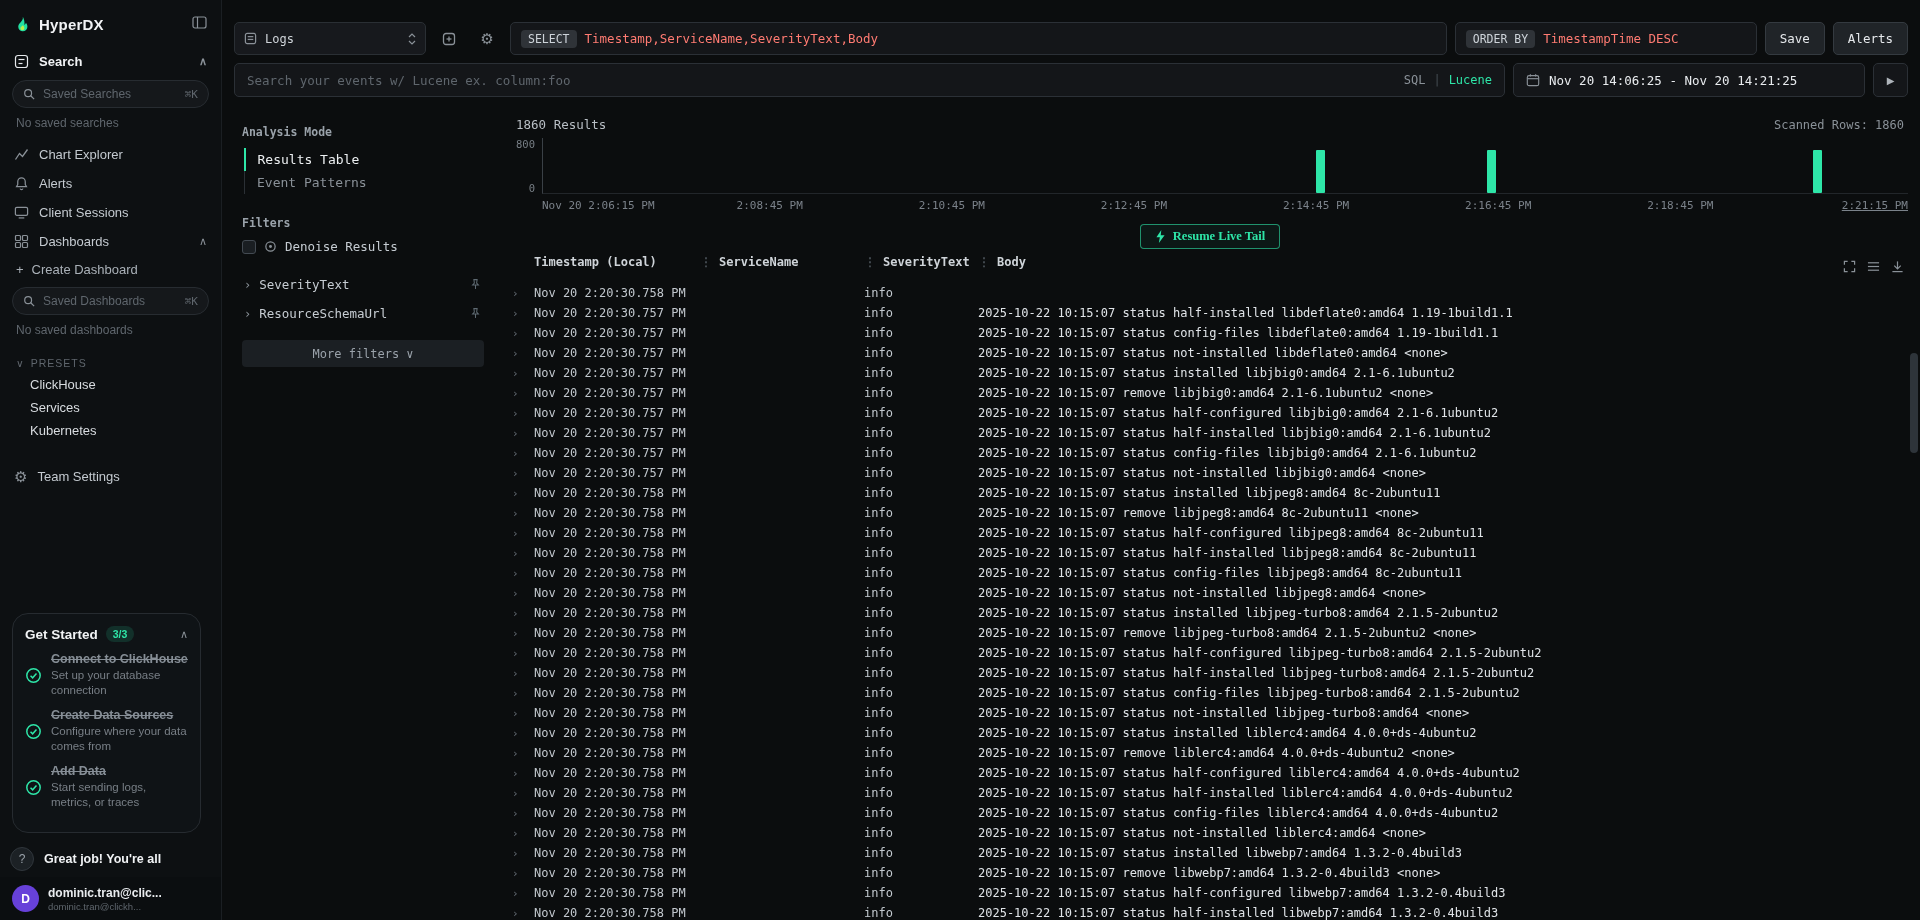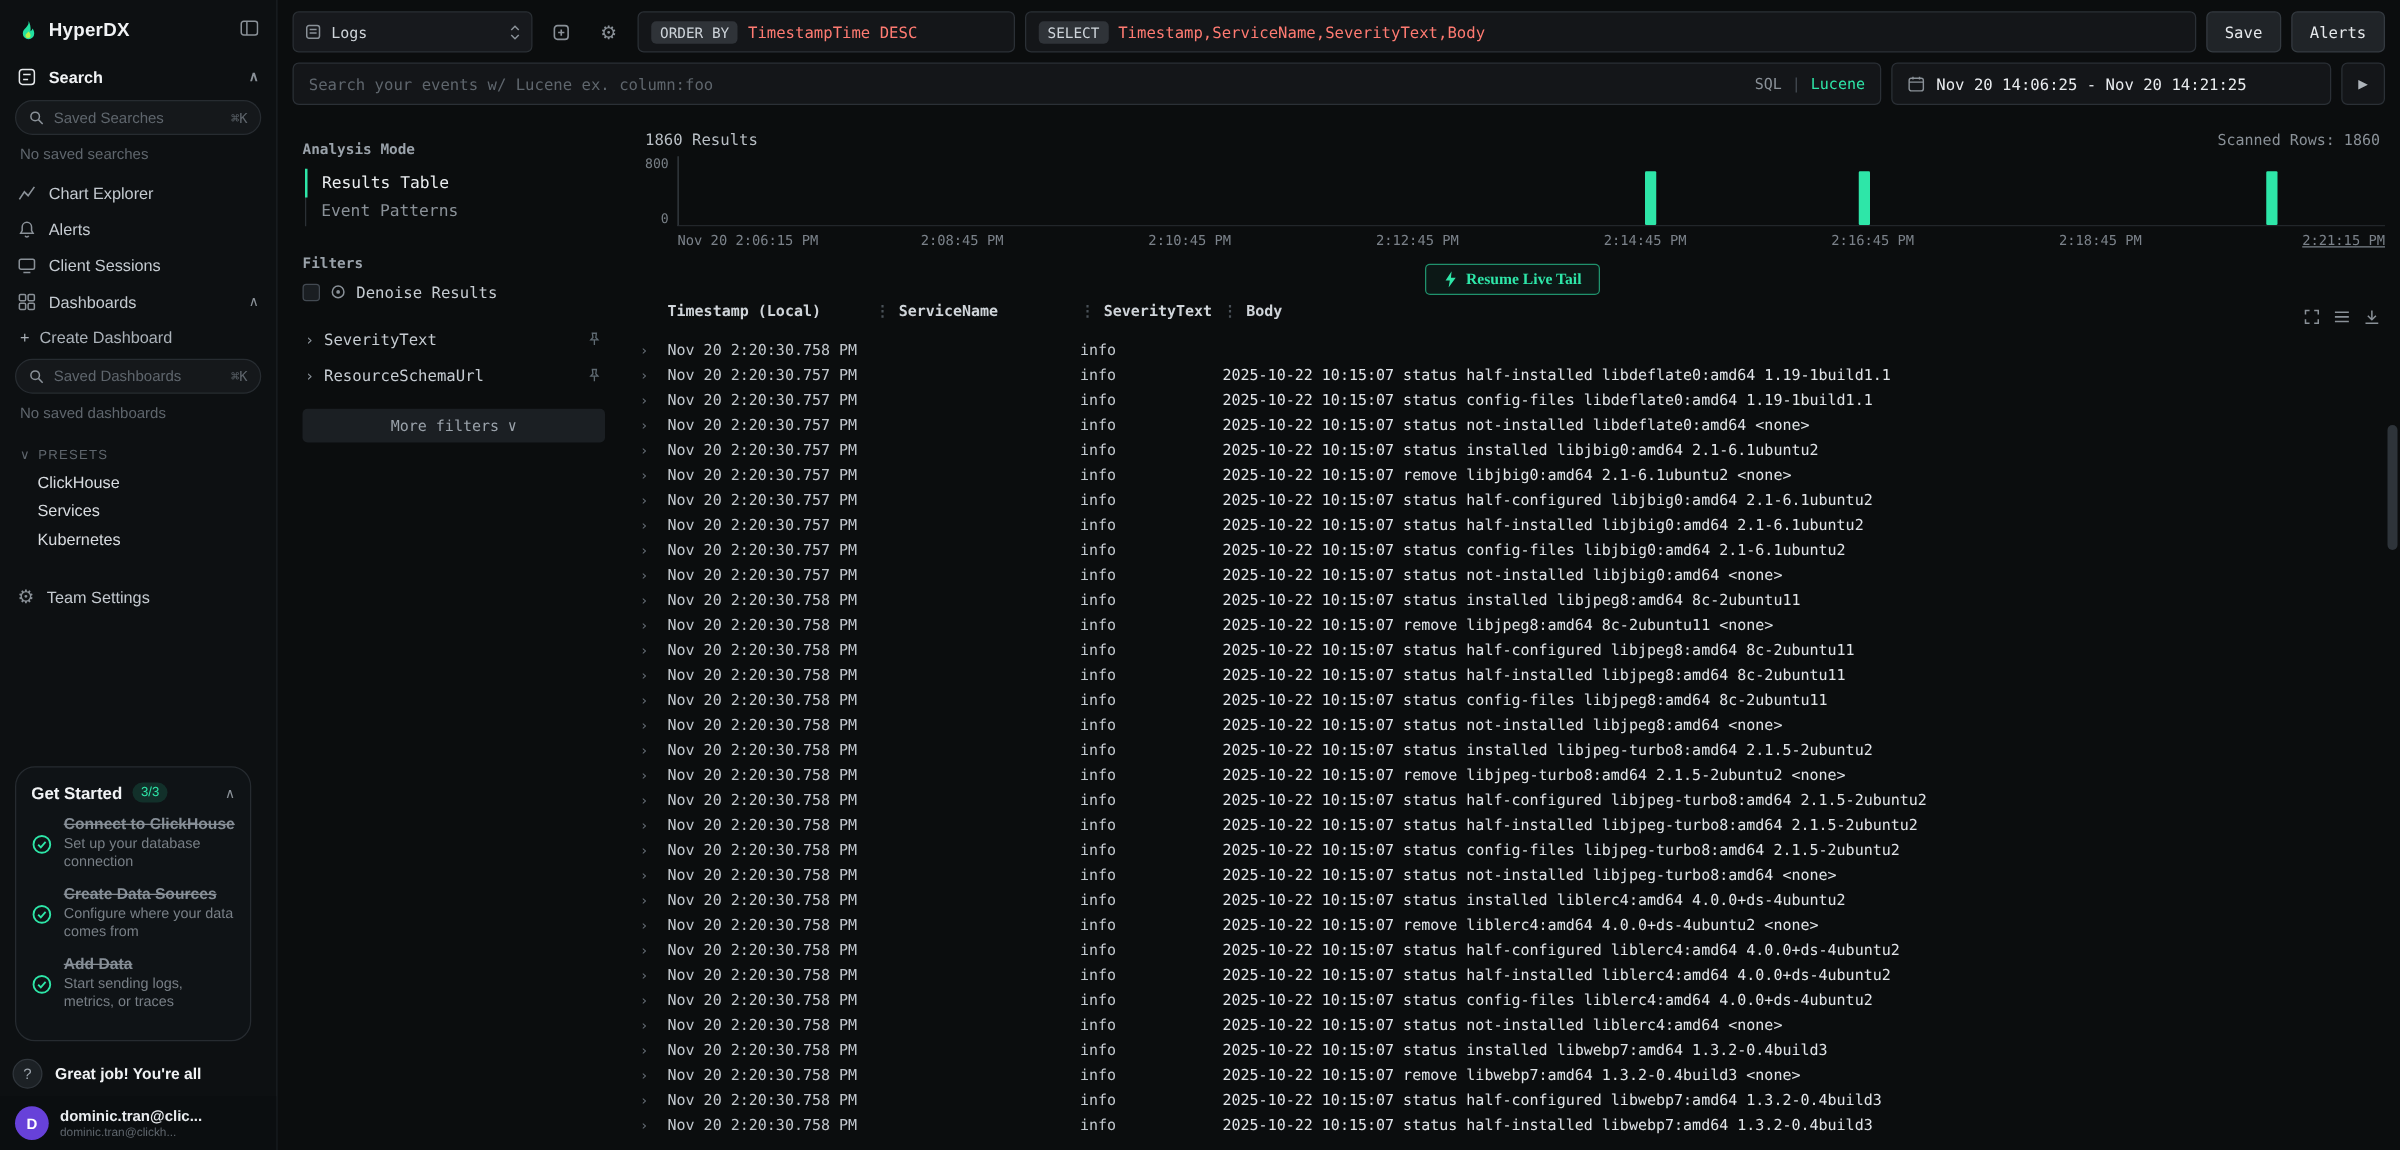--- a/index.html
+++ b/index.html
@@ -33,38 +33,38 @@
   .presets-row{display:flex;align-items:center;gap:6px;padding:10px 16px 4px 16px;color:var(--dim);
                font-size:10.5px;letter-spacing:1px;cursor:pointer}
   .preset-item{padding:4px 16px 4px 30px;color:#d8dce0;font-size:13px;cursor:pointer}
   .teamset{margin-top:20px}
   .gear-glyph{font-size:15px;color:var(--muted);line-height:1}
 
   .gs-card{margin:auto 20px 10px 12px;background:#0f1316;border:1px solid #262b30;border-radius:16px;padding:12px}
   .gs-head{display:flex;align-items:center;gap:8px;margin-bottom:10px;cursor:pointer}
   .gs-title{font-weight:bold;font-size:13.5px;color:#f1f3f5}
   .gs-badge{background:rgba(46,230,168,.14);color:var(--green);border-radius:10px;font-size:10.5px;
-            padding:2px 7px;font-weight:normal}
+            padding:2px 7px;font-weight:bold}
   .gs-head .chev{margin-left:auto;color:var(--muted);font-size:11px}
   .gs-item{display:flex;gap:9px;margin:10px 0}
   .gs-item-title{color:#868e96;font-size:12.5px;font-weight:bold;text-decoration:line-through;cursor:pointer}
   .gs-item-desc{color:#787f86;font-size:11.5px;line-height:1.3;margin-top:2px;max-width:140px}
   .help-row{display:flex;align-items:center;gap:10px;padding:4px 10px 6px 10px}
   .help-btn{width:24px;height:24px;border-radius:50%;background:#1c2125;border:1px solid #30363c;
             color:#9aa2aa;display:flex;align-items:center;justify-content:center;font-size:12px;cursor:pointer}
   .great-job{color:#f1f3f5;font-weight:bold;font-size:12.5px}
   .user-row{display:flex;align-items:center;gap:9px;padding:8px 12px;background:#0b0e10;cursor:pointer}
   .avatar{width:27px;height:27px;border-radius:50%;background:var(--violet);color:#fff;font-weight:bold;
           display:flex;align-items:center;justify-content:center;font-size:12px}
   .uname{color:#e9ecef;font-size:12px;font-weight:bold}
   .usub{color:var(--dim);font-size:9.5px;margin-top:1px}
 
   
   .main{flex:1;display:flex;flex-direction:column;min-width:0;position:relative}
-  .topbar{padding:9px 12px 0 12px}
+  .topbar{padding:22px 12px 0 12px}
   .tb-row{display:flex;align-items:center;gap:8px;margin-bottom:8px}
   .select-ctrl{width:192px;height:33px;display:flex;align-items:center;gap:8px;padding:0 9px;
                background:var(--box);border:1px solid var(--border);border-radius:5px;color:#cfd4d9;cursor:pointer}
   .select-ctrl .updown{margin-left:auto}
   .sq-btn{width:30px;height:30px;display:flex;align-items:center;justify-content:center;background:transparent;
           border:none;color:var(--muted);cursor:pointer;border-radius:5px}
   .query-box{flex:1;height:33px;display:flex;align-items:center;gap:8px;padding:0 10px;background:#141619;
              border:1px solid #2b3036;border-radius:5px;overflow:hidden;white-space:nowrap;cursor:text}
   .query-box .kw{background:#2f3338;color:#ced4da;padding:2px 7px;border-radius:4px;font-size:11.5px}
   .query-box .expr{color:var(--red);font-size:12.5px}
@@ -333,27 +333,27 @@
         <button class="sq-btn">
           <svg width="14" height="14" viewBox="0 0 14 14" fill="none" stroke="currentColor" stroke-width="1.3">
               <rect x="1.5" y="1.5" width="11" height="11" rx="2.5"></rect>
               <line x1="7" y1="4.5" x2="7" y2="9.5"></line>
               <line x1="4.5" y1="7" x2="9.5" y2="7"></line>
             </svg>
         </button>
         <button class="sq-btn">
           <span style="font-size:15px">⚙</span>
         </button>
+        <div class="query-box">
+          <span class="kw">SELECT</span>
+          <span class="expr">Timestamp,ServiceName,SeverityText,Body</span>
+        </div>
         <div class="query-box orderby">
           <span class="kw">ORDER BY</span>
           <span class="expr">TimestampTime DESC</span>
-        </div>
-        <div class="query-box">
-          <span class="kw">SELECT</span>
-          <span class="expr">Timestamp,ServiceName,SeverityText,Body</span>
         </div>
         <button class="btn">Save</button>
         <button class="btn">Alerts</button>
       </div>
 
       <div class="tb-row">
         <div class="search-box">
           <span class="ph">Search your events w/ Lucene ex. column:foo</span>
           <span class="lang">
             <span class="sql">SQL</span>

